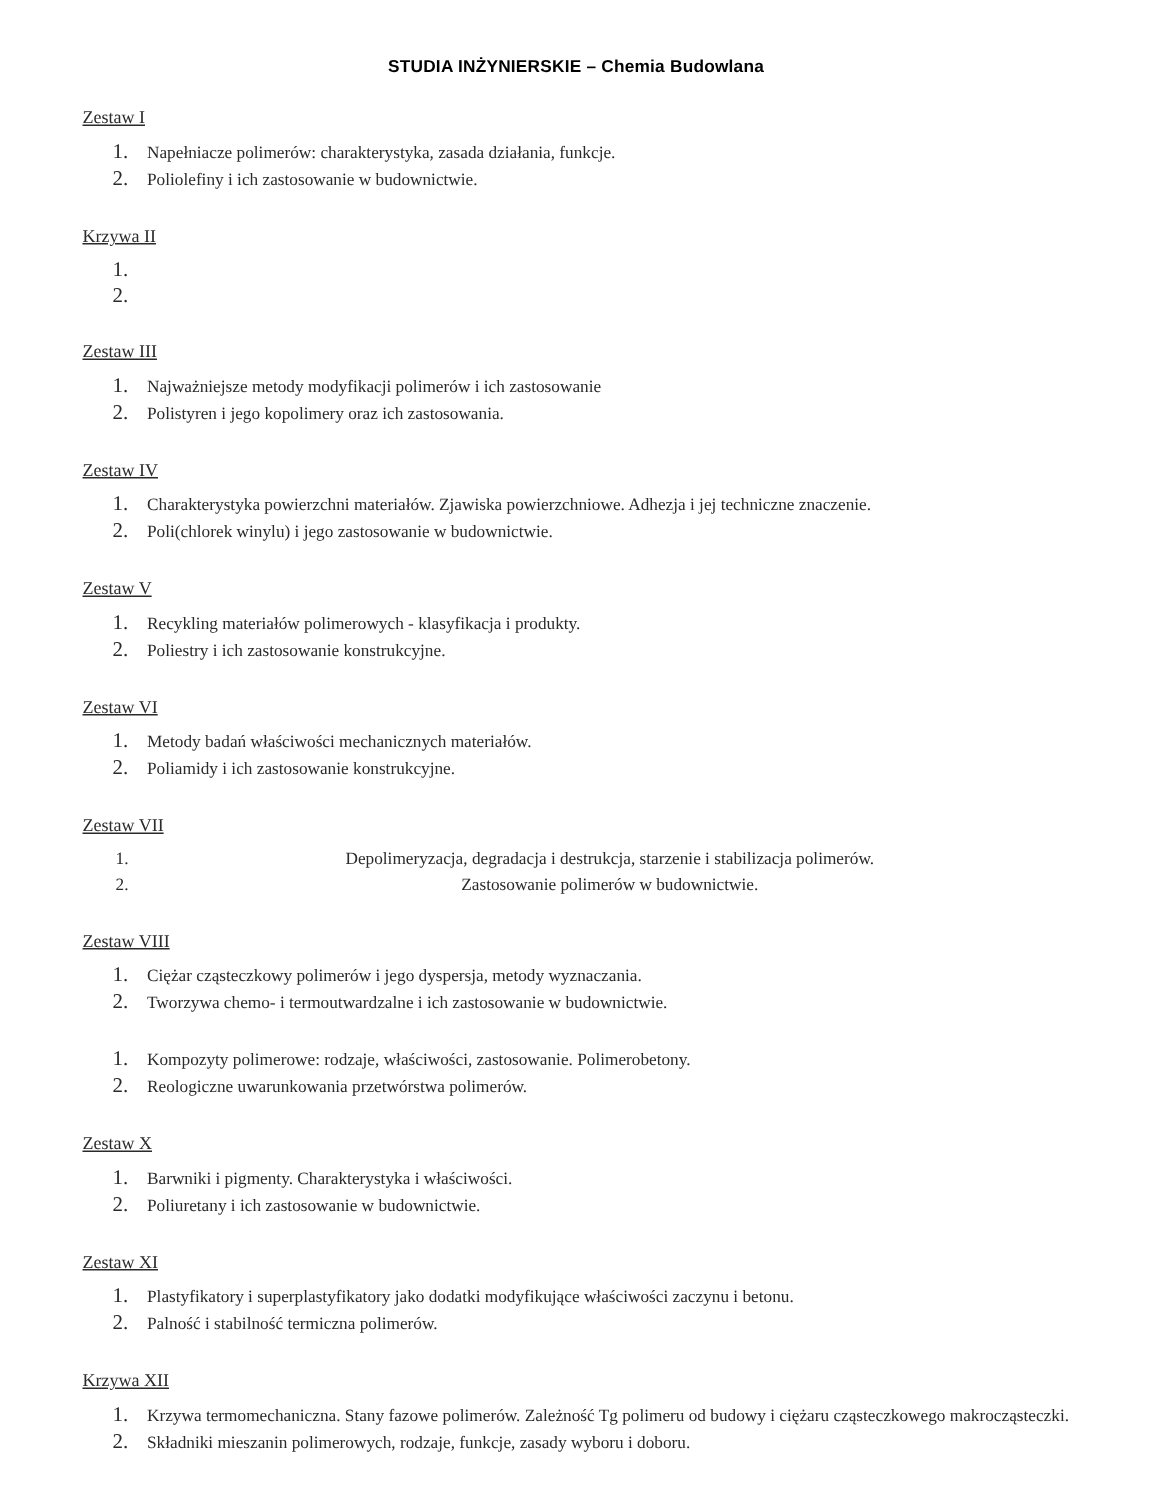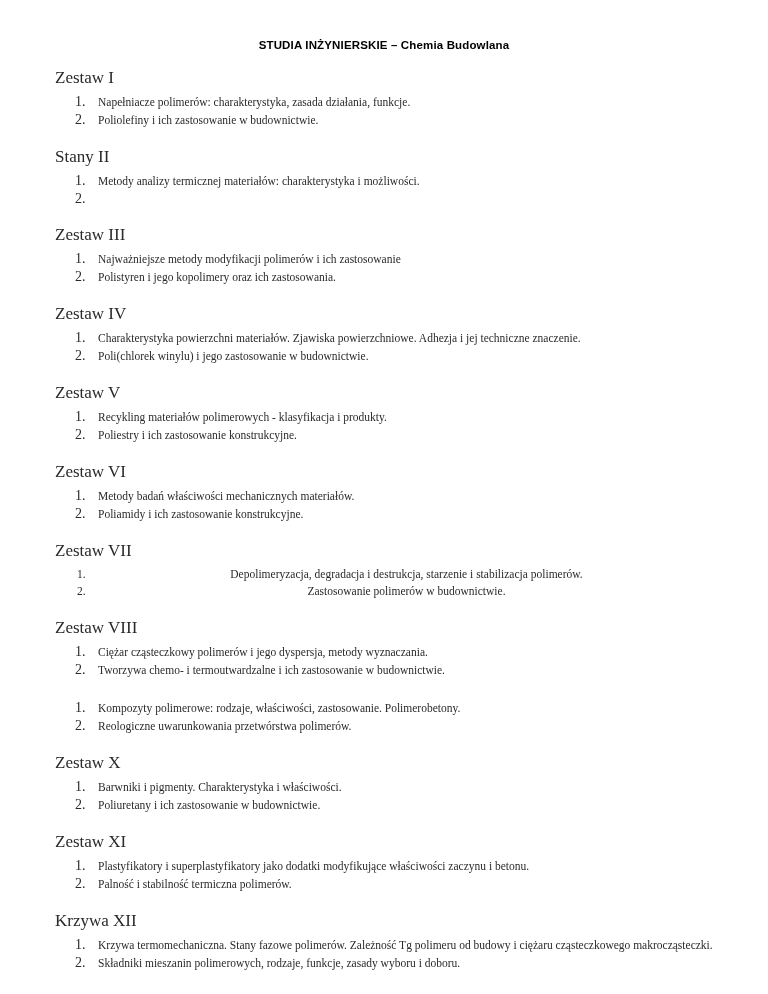--- a/index.html
+++ b/index.html
@@ -37,25 +37,26 @@
   }
   .body-block {
     padding: 0 55px 0 55px;
   }
   .set {
     margin: 0;
     padding: 0;
   }
   .set-heading {
     font-family: "Liberation Serif", "DejaVu Serif", serif;
-    font-size: 17px;
+    font-size: 12px;
     line-height: 14px;
     color: #2a2a2a;
     margin: 0;
     padding: 0;
+    text-decoration: underline;
   }
   
   .set.first { margin-top: 19px; }
   .set { margin-top: 22px; }
 
   ol.items {
     list-style: none;
     margin: 9px 0 0 0;
     padding: 0;
   }
@@ -108,25 +109,24 @@
             <span class="num">1.</span>
             <span class="txt">Napełniacze polimerów: charakterystyka, zasada działania, funkcje.</span>
           </li>
           <li>
             <span class="num">2.</span>
             <span class="txt">Poliolefiny i ich zastosowanie w budownictwie.</span>
           </li>
         </ol>
       </section>
       <section class="set">
-        <div class="set-heading">Stany II</div>
-        <ol class="items">
-          <li>
-            <span class="num">1.</span>
-            <span class="txt">Metody analizy termicznej materiałów: charakterystyka i możliwości.</span>
+        <div class="set-heading">Krzywa II</div>
+        <ol class="items">
+          <li>
+            <span class="num">1.</span>
           </li>
           <li>
             <span class="num">2.</span>
           </li>
         </ol>
       </section>
       <section class="set">
         <div class="set-heading">Zestaw III</div>
         <ol class="items">
           <li>

